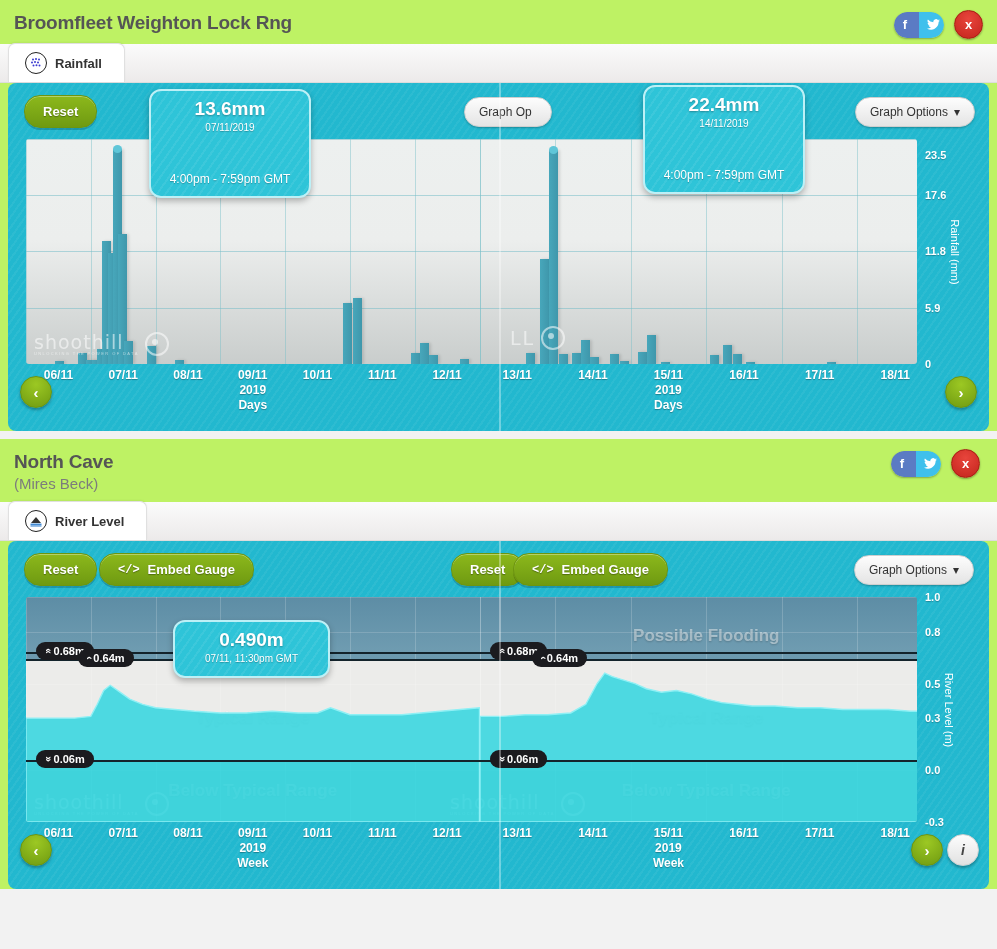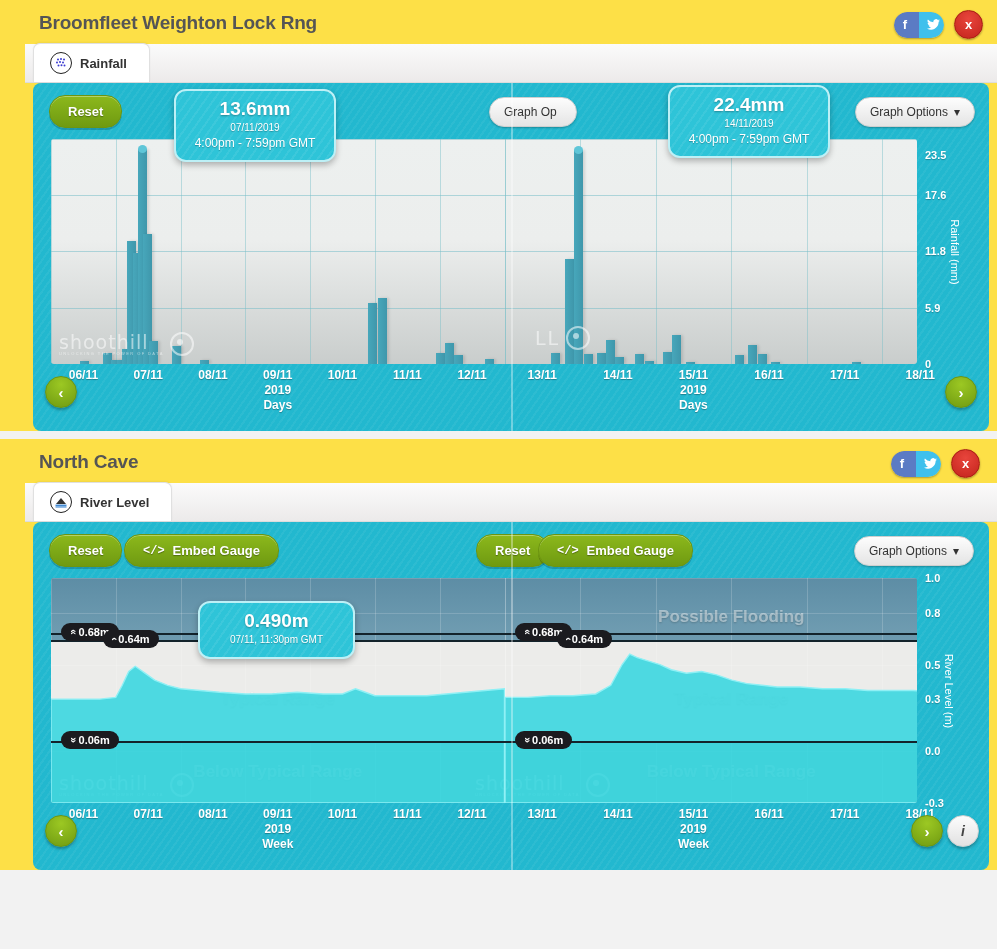--- a/index.html
+++ b/index.html
@@ -2,21 +2,21 @@
 <html><head>
 <meta charset="utf-8">
 <style>
   html,body{margin:0;padding:0;}
   body{
     width:997px;height:949px;overflow:hidden;
     background:#f2f2f2;
     font-family:"Liberation Sans", sans-serif;
     -webkit-font-smoothing:antialiased;
   }
-  .panel{background:#fde047;position:relative;padding-left:25px;}
+  .panel{background:#bef264;position:relative;}
 
   
   .station-head{position:relative;padding:12px 14px 0 14px;}
   .station-title{font-size:19px;font-weight:bold;color:#555;letter-spacing:-0.2px;}
   .station-sub{font-size:15px;color:#7c7c7c;margin-top:2px;}
   .share-wrap{position:absolute;top:10px;right:14px;display:flex;align-items:center;gap:10px;}
   .share-pill{display:flex;border-radius:13px;overflow:hidden;box-shadow:0 1px 2px rgba(0,0,0,.3);}
   .share-btn{width:22px;height:26px;display:flex;align-items:center;justify-content:center;color:#fff;font-size:13px;font-weight:bold;}
   .fb{background:#5b7bc4;padding-right:3px;border-top-left-radius:13px;border-bottom-left-radius:13px;}
   .tw{background:#3fc0ec;padding-left:3px;border-top-right-radius:13px;border-bottom-right-radius:13px;}
@@ -77,21 +77,21 @@
     display:flex;align-items:center;justify-content:center;box-shadow:0 2px 3px rgba(0,0,0,.3);
     border:1px solid #cfcfcf;z-index:45;}
 
   
   .tip{position:absolute;background:#2ec4d8;border:2px solid #bdf0f6;border-radius:12px;
     color:#fff;text-align:center;padding:7px 14px 9px 14px;z-index:50;
     box-shadow:0 3px 6px rgba(0,0,0,.28);
     background-image:repeating-linear-gradient(125deg,rgba(255,255,255,.07) 0 2px,rgba(0,0,0,0) 2px 7px);}
   .tip-val{font-size:19px;font-weight:bold;text-shadow:0 1px 2px rgba(0,0,0,.3);line-height:22px;}
   .tip-l1{font-size:10px;line-height:16px;text-shadow:0 1px 1px rgba(0,0,0,.25);}
-  .tip-l2{font-size:12px;line-height:15px;text-shadow:0 1px 1px rgba(0,0,0,.25);}
+  .tip-l2{font-size:12px;line-height:15px;text-shadow:0 1px 1px rgba(0,0,0,.25);margin-top:36px;}
 
   
   .wm{position:absolute;display:flex;align-items:center;gap:6px;opacity:.55;z-index:5;pointer-events:none;}
   .wm-txt{font-size:19px;color:#fff;letter-spacing:1px;font-family:"DejaVu Sans",sans-serif;}
   .wm-sub{font-size:4px;color:#fff;letter-spacing:1.4px;display:block;margin-top:-2px;}
   .wm-ring{width:20px;height:20px;border-radius:50%;border:2px solid #fff;position:relative;}
   .wm-ring::after{content:"";position:absolute;left:5px;top:5px;width:6px;height:6px;border-radius:50%;background:#fff;}
 
   
   .plot-river{background:linear-gradient(180deg,#5f8fa6 0%,#6e9bb0 30%,#7aa6b8 52%,#e9ecea 52%,#e9ecea 60%);}
@@ -296,20 +296,21 @@
       <div class="tip-l1">14/11/2019</div>
       <div class="tip-l2">4:00pm - 7:59pm GMT</div>
     </div>
   </div>
 </div>
 
 <div class="panel">
 
   <div class="station-head">
     <div class="station-title">North Cave</div>
+    <div class="station-sub">(Mires Beck)</div>
 
     <div class="share-wrap" style="top:10px;right:17px;">
       <div class="share-pill">
         <div class="share-btn fb">f</div>
         <div class="share-btn tw">
           <svg width="13" height="11" viewBox="0 0 24 20" aria-hidden="true">
               <path fill="#fff" d="M24 2.4a9.6 9.6 0 01-2.8.8A4.9 4.9 0 0023.3.4a9.7 9.7 0 01-3.1 1.2A4.9 4.9 0 0011.8 6 13.9 13.9 0 011.7.9a4.9 4.9 0 001.5 6.5A4.8 4.8 0 011 6.8v.1a4.9 4.9 0 003.9 4.8 4.9 4.9 0 01-2.2.1 4.9 4.9 0 004.6 3.4A9.9 9.9 0 010 17.3a13.9 13.9 0 007.5 2.2c9 0 14-7.5 14-14v-.6A9.9 9.9 0 0024 2.4z"></path>
             </svg>
         </div>
       </div>

